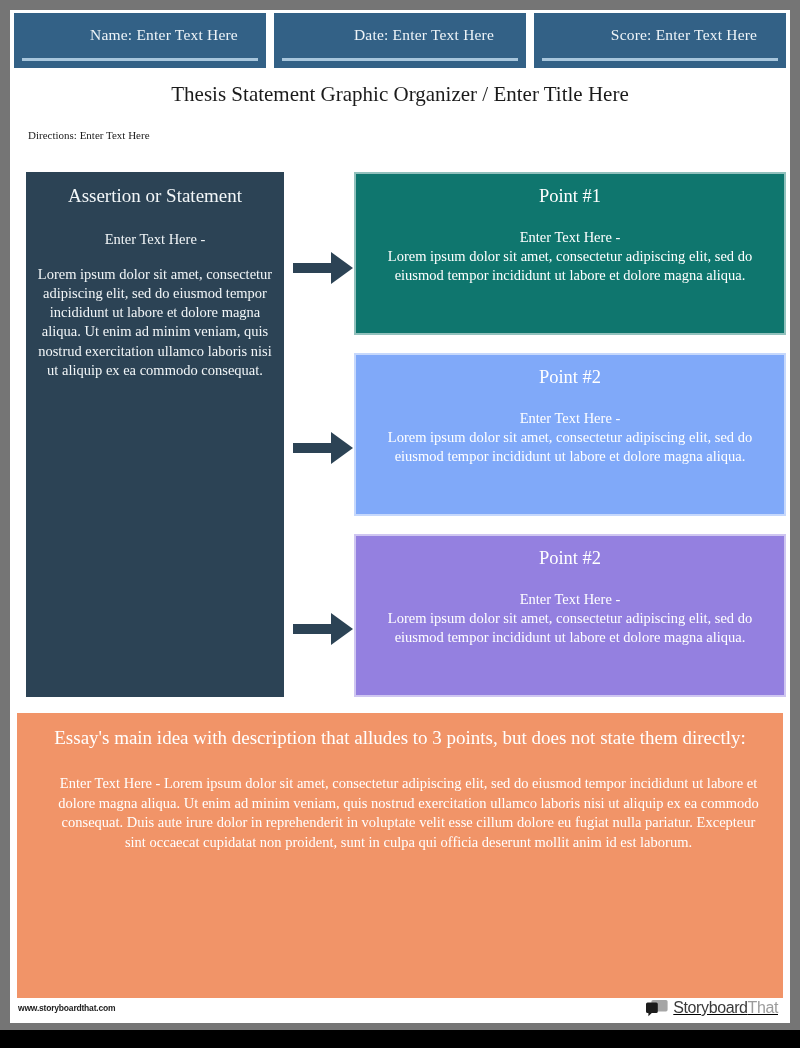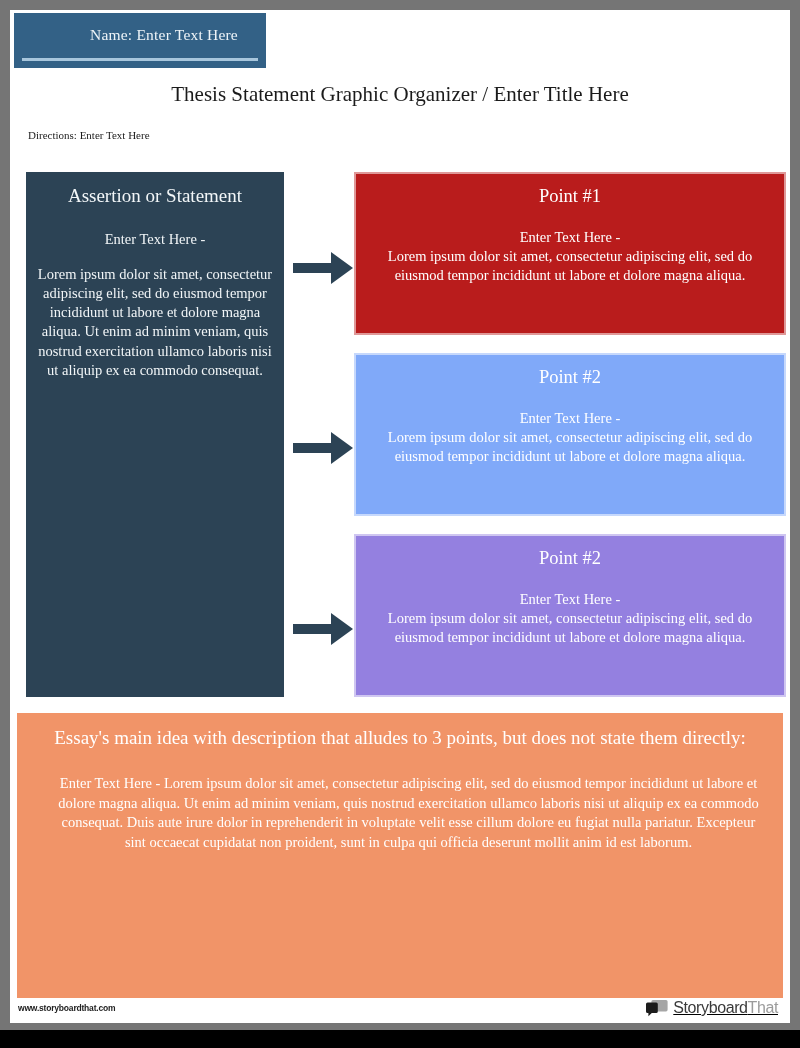--- a/index.html
+++ b/index.html
@@ -132,21 +132,21 @@
   }
   .point-box .p-title {
     font-size: 18.5px;
     line-height: 1.25;
     margin-bottom: 20px;
   }
   .point-box .p-body {
     font-size: 14.5px;
     line-height: 1.3;
   }
-  #point-1 { top: 162px;  background: #b91c1c; }
+  #point-1 { top: 162px;  background: #0f766e; }
   #point-2 { top: 343px;  background: #80a9f9; }
   #point-3 { top: 524px;  background: #9480e0; }
 
   
   .arrow {
     position: absolute;
     left: 283px;
     width: 62px;
     height: 38px;
   }
@@ -220,21 +220,29 @@
 <div id="page-frame">
   <div id="sheet">
 
     <div class="header-row">
 
       <div class="header-box">
         <span class="hb-label">Name: Enter Text Here</span>
         <span class="hb-rule"></span>
       </div>
 
-
+      <div class="header-box">
+        <span class="hb-label">Date: Enter Text Here</span>
+        <span class="hb-rule"></span>
+      </div>
+
+      <div class="header-box">
+        <span class="hb-label">Score: Enter Text Here</span>
+        <span class="hb-rule"></span>
+      </div>
 
     </div>
 
     <div id="title">Thesis Statement Graphic Organizer / Enter Title Here</div>
     <div id="directions">Directions: Enter Text Here</div>
 
     <div id="assertion">
       <div class="a-title">Assertion or Statement</div>
       <div class="a-sub">Enter Text Here -</div>
       <div class="a-body">Lorem ipsum dolor sit amet, consectetur adipiscing elit, sed do eiusmod tempor incididunt ut labore et dolore magna aliqua. Ut enim ad minim veniam, quis nostrud exercitation ullamco laboris nisi ut aliquip ex ea commodo consequat.</div>

